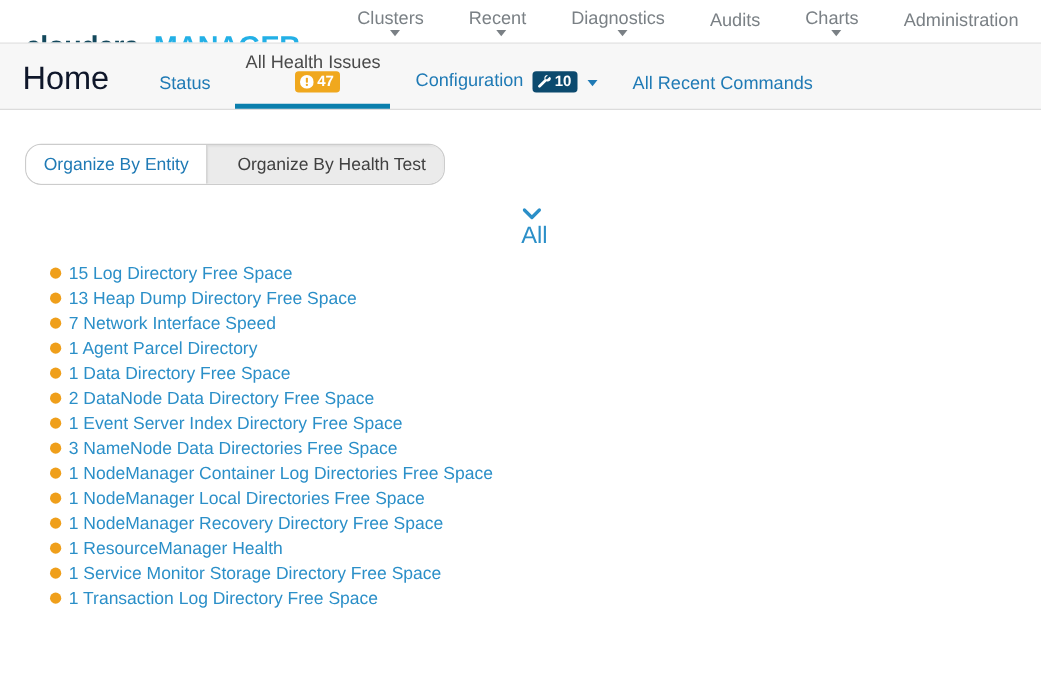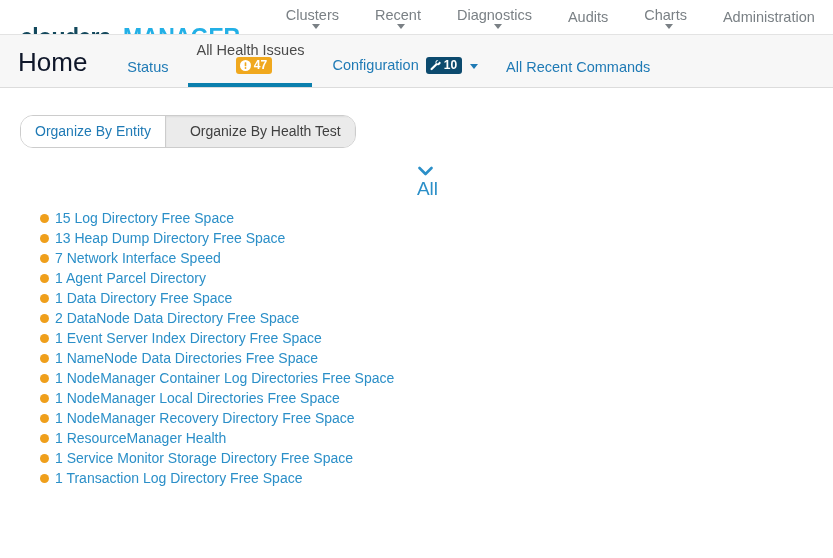--- a/index.html
+++ b/index.html
@@ -342,21 +342,21 @@
       <li class="issue-item">
         <span class="dot" style="background: rgb(239, 159, 27);"></span>
         <span class="issue-text">2 DataNode Data Directory Free Space</span>
       </li>
       <li class="issue-item">
         <span class="dot" style="background: rgb(239, 159, 27);"></span>
         <span class="issue-text">1 Event Server Index Directory Free Space</span>
       </li>
       <li class="issue-item">
         <span class="dot" style="background: rgb(239, 159, 27);"></span>
-        <span class="issue-text">1 NameNode Data Directories Free Space</span>
+        <span class="issue-text">3 NameNode Data Directories Free Space</span>
       </li>
       <li class="issue-item">
         <span class="dot" style="background: rgb(239, 159, 27);"></span>
         <span class="issue-text">1 NodeManager Container Log Directories Free Space</span>
       </li>
       <li class="issue-item">
         <span class="dot" style="background: rgb(239, 159, 27);"></span>
         <span class="issue-text">1 NodeManager Local Directories Free Space</span>
       </li>
       <li class="issue-item">

